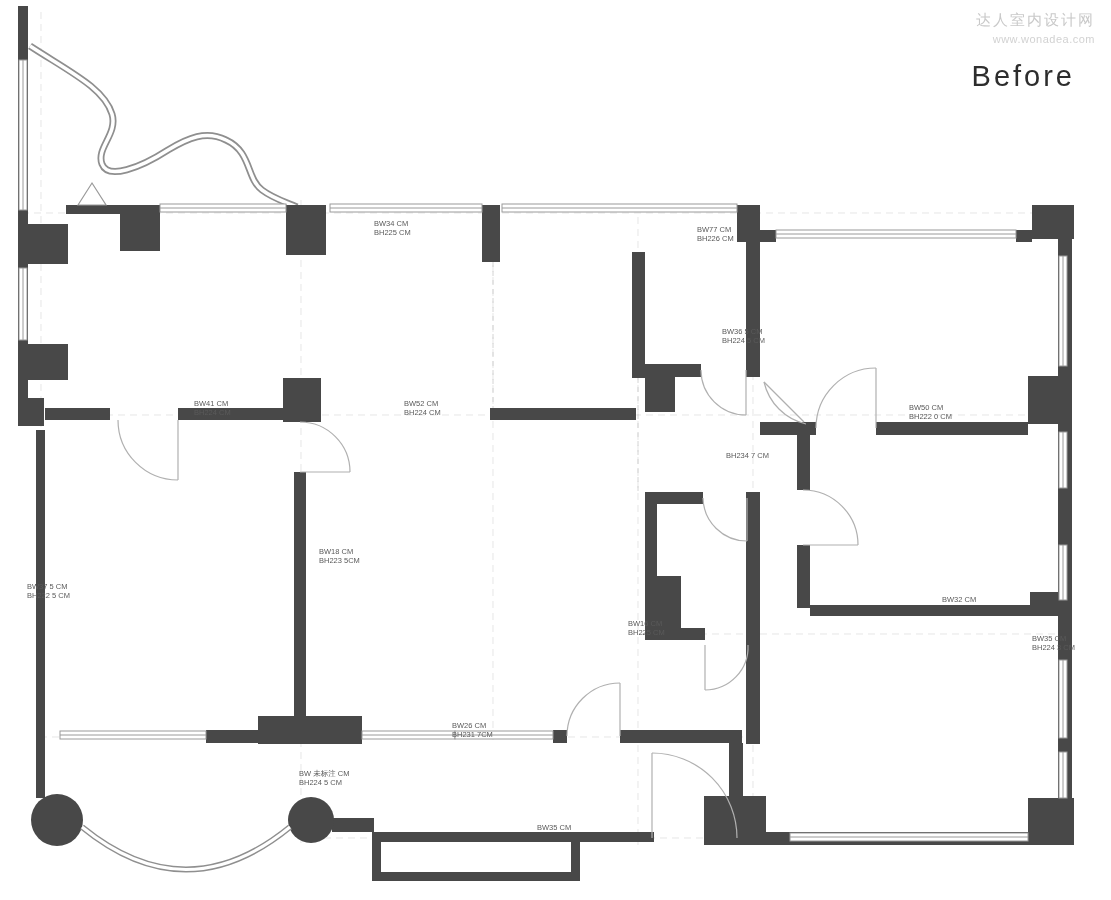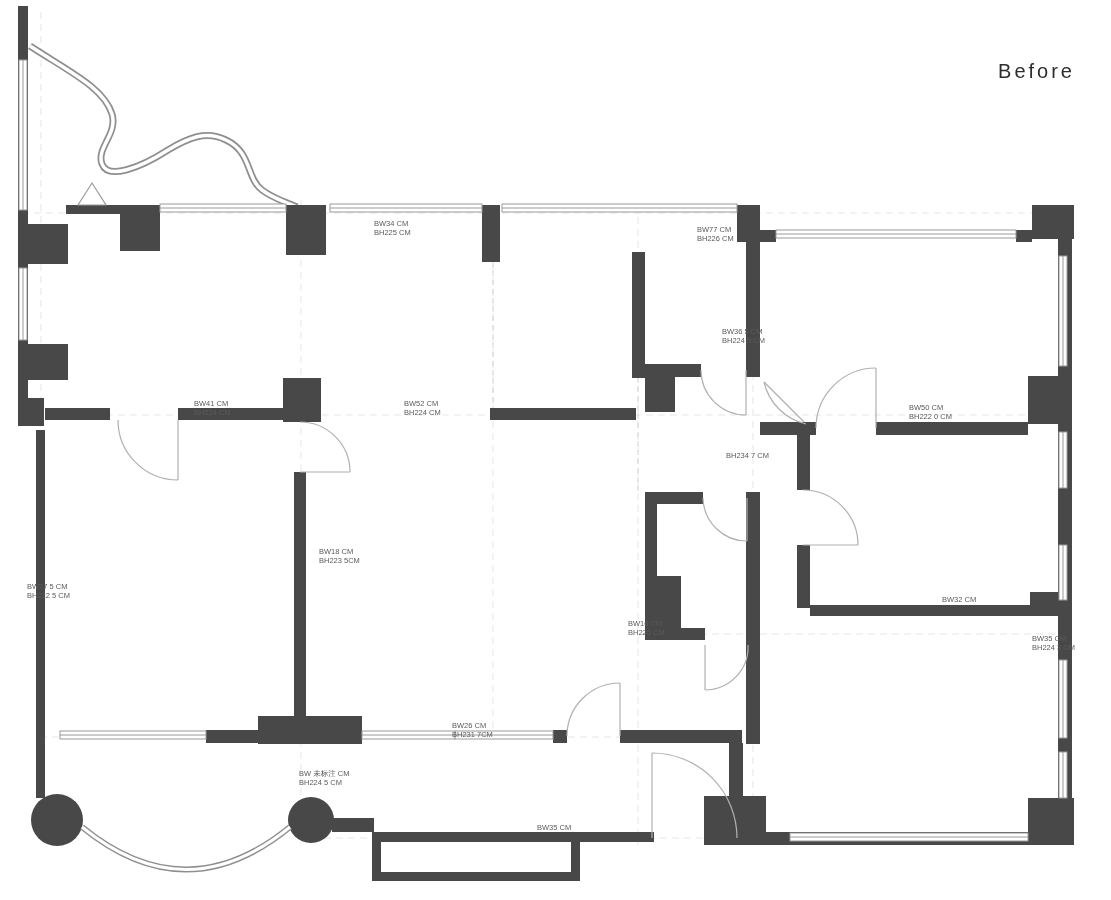--- a/index.html
+++ b/index.html
@@ -1,30 +1,34 @@
 <!DOCTYPE html>
 <html><head>
 <meta charset="utf-8">
 <style>
   html,body{margin:0;padding:0;background:#ffffff;}
   .canvas{position:relative;width:1111px;height:900px;background:#fff;overflow:hidden;
           font-family:"Liberation Sans",sans-serif;}
   .watermark{position:absolute;top:8px;right:16px;text-align:right;line-height:1.55;}
   .wm-brand{font-size:15px;letter-spacing:2px;color:#c9c9c9;}
   .wm-url{font-size:11px;color:#d2d2d2;letter-spacing:0.5px;}
-  .before-title{position:absolute;top:60px;right:36px;font-size:20px;letter-spacing:3px;
+  .before-title{position:absolute;top:60px;right:36px;font-size:29px;letter-spacing:3px;
                 color:#2d2d2d;font-weight:500;}
   svg{position:absolute;left:0;top:0;}
   .dim{font-size:7.5px;}
 </style>
 </head>
 <body>
 
 <div class="canvas">
 
+  <div class="watermark">
+    <div class="wm-brand">达人室内设计网</div>
+    <div class="wm-url">www.wonadea.com</div>
+  </div>
 
   <div class="before-title">Before</div>
 
   <svg width="1111" height="900" viewBox="0 0 1111 900">
 
     <g stroke="#e3e3e3" stroke-width="1" stroke-dasharray="7 5" fill="none" opacity="0.9">
       <line x1="41" y1="12" x2="41" y2="828"></line>
       <line x1="301" y1="200" x2="301" y2="845"></line>
       <line x1="493" y1="205" x2="493" y2="740"></line>
       <line x1="638" y1="205" x2="638" y2="845"></line>

